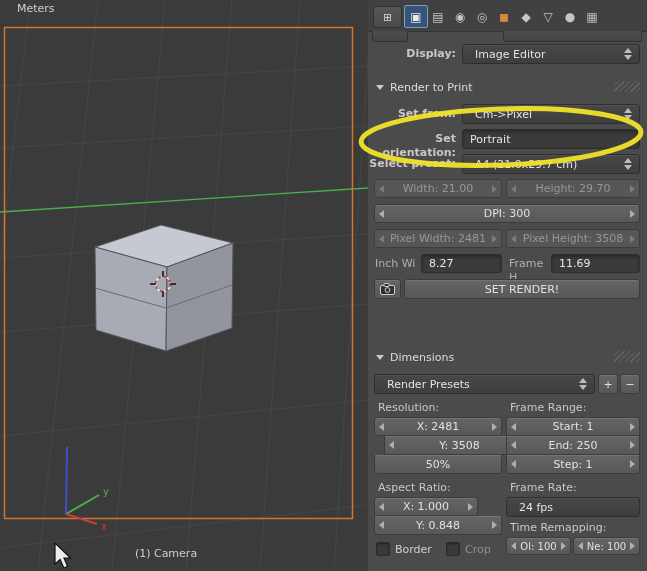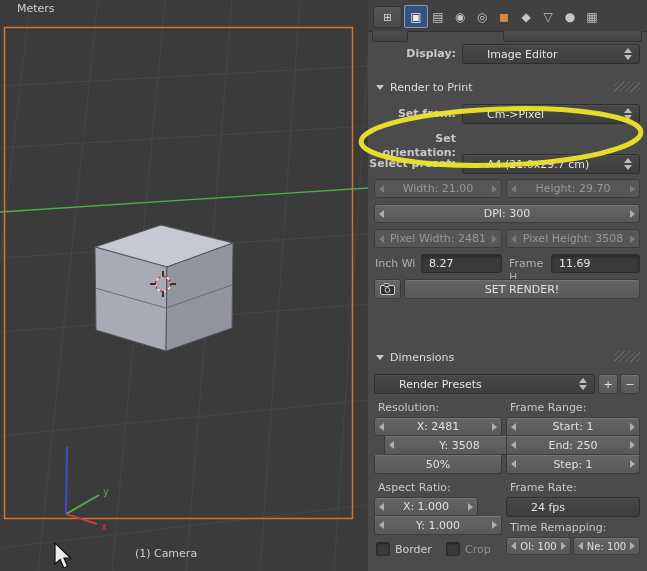--- a/index.html
+++ b/index.html
@@ -22,21 +22,21 @@
   .lbl{position:absolute;color:#c8c8c8;font-size:11px;line-height:14px;}
   .lbl.r{text-align:right;font-weight:bold;}
   .lbl.dim{color:#b0b0b0;}
   .btn,.menu,.field{position:absolute;display:flex;align-items:center;justify-content:center;
       border-radius:3px;font-size:11px;box-sizing:border-box;}
   .btn{background:linear-gradient(#656565,#585858);border:1px solid #3c3c3c;color:#e0e0e0;
        box-shadow:inset 0 1px 0 rgba(255,255,255,.10);}
   .btn.disabled{background:#565656;color:#979797;box-shadow:none;}
   .btn.small{font-size:10px;}
   .menu{background:linear-gradient(#474747,#3e3e3e);border:1px solid #2e2e2e;color:#e3e3e3;
-        justify-content:flex-start;padding-left:24px;box-shadow:inset 0 1px 0 rgba(255,255,255,.06);}
+        justify-content:flex-start;padding-left:12px;box-shadow:inset 0 1px 0 rgba(255,255,255,.06);}
   .field{background:#3a3a3a;border:1px solid #2d2d2d;color:#e6e6e6;justify-content:flex-start;
          padding-left:7px;box-shadow:inset 0 2px 3px rgba(0,0,0,.3);}
   .stack-top{border-radius:3px 3px 0 0;}
   .stack-mid{border-radius:0;border-top:none;}
   .stack-bot{border-radius:0 0 3px 3px;border-top:none;}
   
   .sa-l,.sa-r{position:absolute;top:50%;margin-top:-4px;width:0;height:0;
       border-top:4px solid transparent;border-bottom:4px solid transparent;}
   .sa-l{left:4px;border-right:5px solid rgba(255,255,255,.5);}
   .sa-r{right:4px;border-left:5px solid rgba(255,255,255,.5);}
@@ -146,20 +146,23 @@
   </div>
   <div class="grip" style="left:614px;top:81px;"></div>
 
   <div class="lbl r" style="left:368px;top:107px;width:88px;">Set from:</div>
   <div class="menu" style="left:462px;top:104px;width:178px;height:20px;">
     <span>Cm-&gt;Pixel</span>
     <span class="menu-arr"></span>
   </div>
 
   <div class="lbl r" style="left:360px;top:132px;width:96px;">Set orientation:</div>
+  <div class="field" style="left:462px;top:129px;width:178px;height:20px;">
+    <span>Portrait</span>
+  </div>
 
   <div class="lbl r" style="left:368px;top:157px;width:88px;">Select preset:</div>
   <div class="menu" style="left:462px;top:154px;width:178px;height:20px;">
     <span>A4 (21.0x29.7 cm)</span>
     <span class="menu-arr"></span>
   </div>
 
   <div class="btn disabled" style="left:374px;top:179px;width:128px;height:19px;">
     <span class="sa-l"></span>
     <span>Width: 21.00</span>
@@ -261,21 +264,21 @@
   <div class="lbl" style="left:378px;top:481px;">Aspect Ratio:</div>
   <div class="lbl" style="left:510px;top:481px;">Frame Rate:</div>
 
   <div class="btn stack-top" style="left:374px;top:497px;width:104px;height:19px;">
     <span class="sa-l"></span>
     <span>X: 1.000</span>
     <span class="sa-r"></span>
   </div>
   <div class="btn stack-bot" style="left:374px;top:516px;width:128px;height:19px;">
     <span class="sa-l"></span>
-    <span>Y: 1.000</span>
+    <span>Y: 0.848</span>
     <span class="sa-r"></span>
   </div>
 
   <div class="menu" style="left:506px;top:497px;width:134px;height:20px;">
     <span>24 fps</span>
   </div>
   <div class="lbl" style="left:510px;top:521px;">Time Remapping:</div>
 
   <div class="btn small" style="left:506px;top:537px;width:65px;height:18px;">
     <span class="sa-l"></span>

